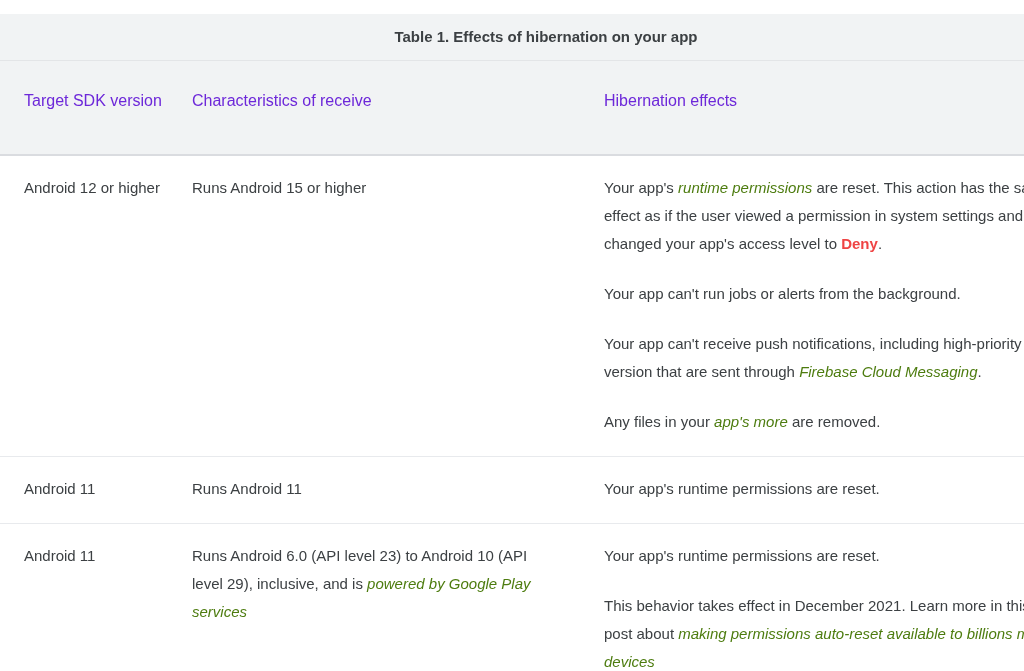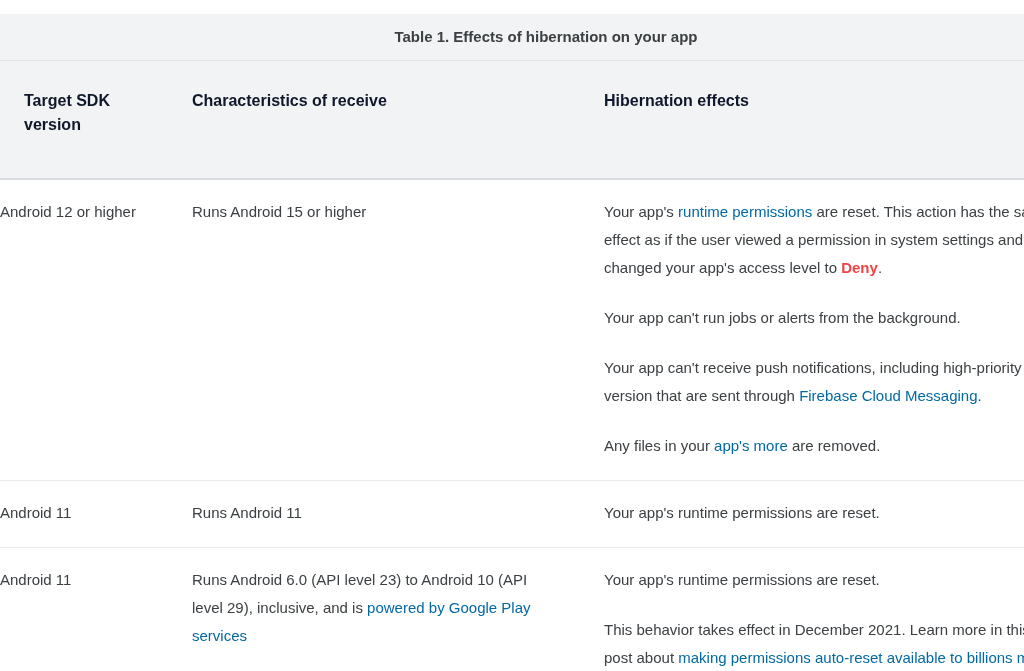--- a/index.html
+++ b/index.html
@@ -39,22 +39,22 @@
   }
 
   thead tr {
     background: #f1f3f4;
   }
 
   thead th {
     text-align: left;
     vertical-align: top;
     font-size: 16px;
-    font-weight: bold;
-    color: #0f172a;
+    font-weight: normal;
+    color: #6d28d9;
     line-height: 24px;
     padding: 28px 16px 41px 0;
     border-bottom: 2px solid #dadce0;
   }
 
   th.col-sdk   { width: 144px; padding-left: 24px; }
   th.col-dev   { width: 384px; padding-left: 8px; }
   th.col-eff   { width: 472px; padding-left: 12px; }
 
   tbody td {
@@ -63,35 +63,36 @@
     line-height: 28px;
     color: #3c4043;
     border-bottom: 1px solid #e8eaed;
     padding: 18px 16px 20px 0;
   }
 
   tbody tr:last-child td {
     border-bottom: none;
   }
 
-  td.col-sdk { padding-right: 14px; }
+  td.col-sdk { padding-left: 24px; padding-right: 14px; }
   td.col-dev { padding-left: 8px;  padding-right: 30px; }
   td.col-eff { padding-left: 12px; padding-right: 24px; }
 
   tbody td p {
     margin: 0 0 22px 0;
   }
   tbody td p:last-child {
     margin-bottom: 0;
   }
 
   .lnk {
-    color: #0369a1;
+    color: #4d7c0f;
     text-decoration: none;
     cursor: pointer;
+    font-style: italic;
   }
 
   .bold-term {
     font-weight: bold;
     color: #ef4444;
   }
 </style>
 </head>
 <body>
 

